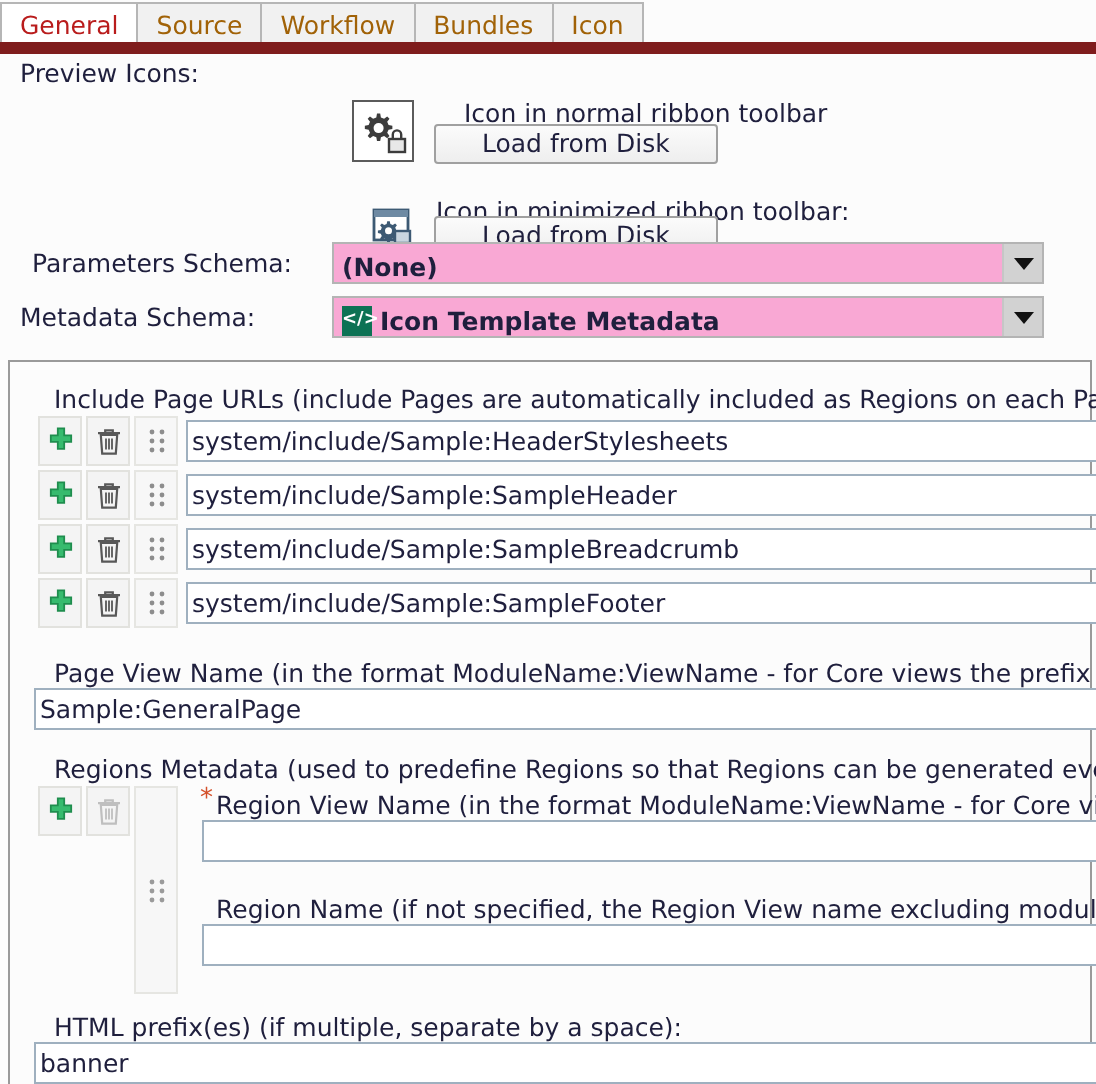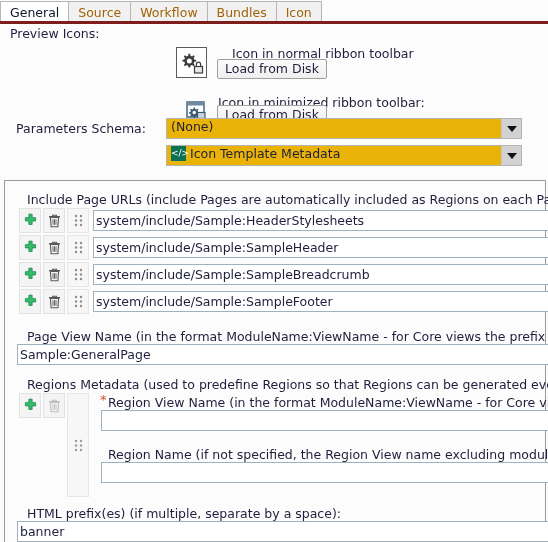--- a/index.html
+++ b/index.html
@@ -36,31 +36,31 @@
     background: #f1f1f1;
     border: 1px solid #b6b6b6;
     border-bottom: none;
     margin-right: -1px;
     box-sizing: border-box;
     white-space: nowrap;
   }
   .tab.active {
     background: #ffffff;
     border-color: #b6b6b6;
-    color: #0f172a;
+    color: #b91c1c;
   }
 
   
   .upper {
     position: absolute;
     left: 0; top: 21px;
     width: 548px;
     height: 157px;
     background: #fcfcfc;
-    border-top: 3px solid #7f1d1d;
+    border-top: 6px solid #7f1d1d;
     box-sizing: border-box;
   }
 
   .lbl {
     position: absolute;
     font-size: 12.5px;
     color: #1f1f3d;
     white-space: nowrap;
   }
 
@@ -81,34 +81,35 @@
   .btn {
     position: absolute;
     background: linear-gradient(#fbfbfb, #eeeeee);
     border: 1px solid #a0a0a0;
     border-radius: 2px;
     font-size: 12.5px;
     font-family: "DejaVu Sans", "Liberation Sans", sans-serif;
     color: #1f1f3d;
     height: 20px;
     line-height: 18px;
-    padding: 0 7px;
+    padding: 0 23px;
     box-sizing: border-box;
     white-space: nowrap;
   }
 
   
   .combo {
     position: absolute;
     height: 21px;
-    background: #eab308;
+    background: #f9a8d4;
     border: 1px solid #b4b4b4;
     box-sizing: border-box;
     display: flex;
-    align-items: flex-start;
+    align-items: flex-end;
+    font-weight: bold;
   }
   .combo .combo-text {
     flex: 1;
     padding-left: 4px;
     font-size: 12.5px;
     color: #1f1f3d;
     white-space: nowrap;
     overflow: hidden;
     display: flex;
     align-items: center;
@@ -260,20 +261,21 @@
 
   <div class="lbl" style="left:16px; top:97px;">Parameters Schema:</div>
 
   <div class="combo" style="left:166px; top:94px; width:356px;">
     <span class="combo-text">(None)</span>
     <span class="combo-arrow">
       <span class="tri-down"></span>
     </span>
   </div>
 
+  <div class="lbl" style="left:10px; top:124px;">Metadata Schema:</div>
 
   <div class="combo" style="left:166px; top:121px; width:356px;">
     <span class="combo-text">
       <span class="code-badge">&lt;/&gt;</span>
       <span>Icon Template Metadata</span>
     </span>
     <span class="combo-arrow">
       <span class="tri-down"></span>
     </span>
   </div>

